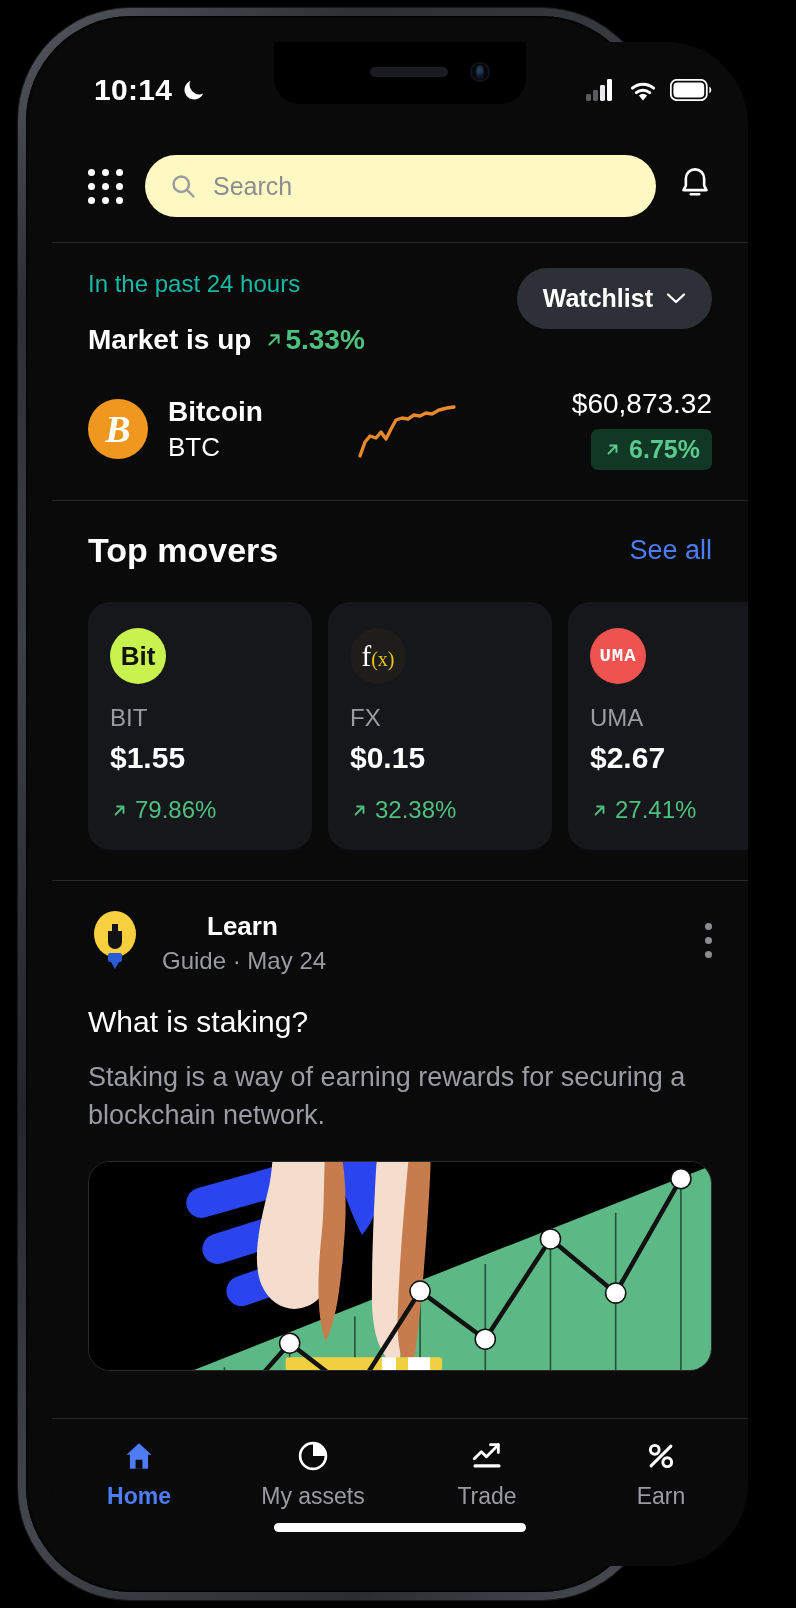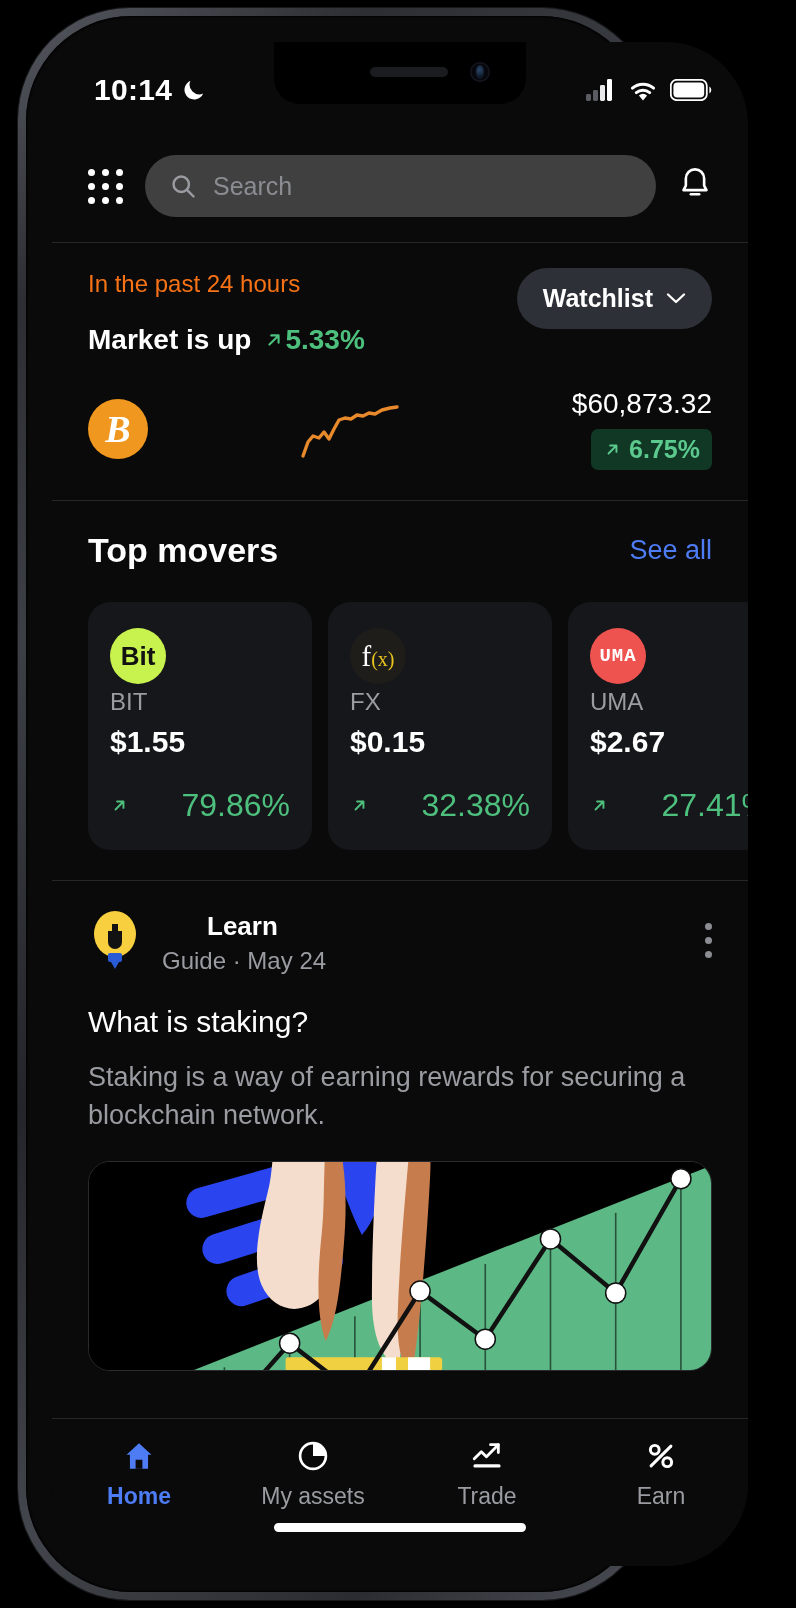--- a/index.html
+++ b/index.html
@@ -35,33 +35,33 @@
     display:flex; align-items:center; justify-content:space-between; padding:18px 36px 0 42px; }
   #status-left { display:flex; align-items:center; gap:9px; }
   #clock { color:#fff; font-size:30px; font-weight:700; letter-spacing:.3px; }
   #status-right { display:flex; align-items:center; gap:11px; }
 
   
   #app-header { position:absolute; top:88px; left:0; right:0; height:112px;
     display:flex; align-items:center; gap:22px; padding:0 36px; }
   #grid-icon { display:grid; grid-template-columns:repeat(3,7px); gap:7px; flex:0 0 auto; cursor:pointer; }
   #grid-icon i { width:7px; height:7px; border-radius:50%; background:#fff; display:block; }
-  #search-bar { flex:1; height:62px; border-radius:34px; background:#404040;
+  #search-bar { flex:1; height:62px; border-radius:34px; background:#fef9c3;
     display:flex; align-items:center; gap:16px; padding:0 24px; }
   #search-placeholder { color:#8b8d93; font-size:25px; }
   #bell-btn { flex:0 0 auto; cursor:pointer; }
 
   .divider { height:1px; background:#26272b; }
 
   #content { position:absolute; top:200px; left:0; right:0; bottom:0; overflow:hidden; }
 
   
   #market { padding:26px 36px 30px 36px; }
   #market-top { display:flex; justify-content:space-between; align-items:flex-start; }
-  #market-sub { color:#f97316; font-size:24px; line-height:1.3; }
+  #market-sub { color:#14b8a6; font-size:24px; line-height:1.3; }
   #market-head { display:flex; align-items:baseline; gap:12px; margin-top:25px; }
   #market-title { color:#fff; font-size:28px; font-weight:700; }
   .chg { color:#4ec07e; font-size:28px; font-weight:600; white-space:nowrap; }
   #watchlist-btn { background:#2d3036; color:#fff; font-size:25px; font-weight:600;
     border-radius:32px; padding:16px 26px; display:flex; align-items:center; gap:13px;
     cursor:pointer; border:none; font-family:inherit; }
 
   #coin-row { display:flex; align-items:center; margin-top:32px; cursor:pointer; }
   #coin-logo { width:60px; height:60px; border-radius:50%; background:#f0971f;
     display:flex; align-items:center; justify-content:center; flex:0 0 auto; }
@@ -81,21 +81,21 @@
   #movers-head { display:flex; justify-content:space-between; align-items:center; }
   #movers-title { color:#fff; font-size:34px; font-weight:700; }
   #see-all { color:#4d7cf5; font-size:27px; font-weight:500; cursor:pointer; }
   #movers-track { display:flex; gap:16px; margin-top:32px; }
   .mover-card { flex:0 0 224px; height:248px; background:#16171b; border-radius:22px;
     padding:26px 22px; display:flex; flex-direction:column; cursor:pointer; }
   .mover-logo { width:56px; height:56px; border-radius:50%; display:flex;
     align-items:center; justify-content:center; flex:0 0 auto; }
   .mover-sym { color:#9a9ca2; font-size:24px; margin-top:auto; }
   .mover-price { color:#fff; font-size:30px; font-weight:700; margin-top:9px; }
-  .mover-chg { color:#4ec07e; font-size:32px; margin-top:28px; display:flex; align-items:center; gap:6px;justify-content:space-between; }
+  .mover-chg { color:#4ec07e; font-size:24px; margin-top:21px; display:flex; align-items:center; gap:6px; }
 
   
   #learn { padding:30px 36px 0 36px; }
   #learn-top { display:flex; align-items:flex-start; }
   #bulb { width:54px; height:62px; position:relative; flex:0 0 auto; }
   #learn-meta { margin-left:20px; flex:1; }
   #learn-label { color:#fff; font-size:26px; font-weight:700;margin-left:45px; }
   #learn-sub { color:#9a9ca2; font-size:24px; margin-top:5px; }
   #kebab { width:8px; display:flex; flex-direction:column; gap:7px; align-items:center;
     padding-top:12px; cursor:pointer; flex:0 0 auto; }
@@ -207,20 +207,24 @@
               <svg width="20" height="13" viewBox="0 0 20 13">
                 <path d="M2 2.5L10 10 18 2.5" stroke="#fff" stroke-width="2.3" fill="none" stroke-linecap="round" stroke-linejoin="round"></path>
               </svg>
             </button>
           </div>
 
           <div id="coin-row">
             <div id="coin-logo">
               <span>B</span>
             </div>
+            <div id="coin-names">
+              <div id="coin-name">Bitcoin</div>
+              <div id="coin-sym">BTC</div>
+            </div>
             <div id="coin-spark">
               <svg width="120" height="62" viewBox="0 0 120 62">
                 <polyline points="3,58 8,44 13,38 19,40 24,34 29,41 34,31 39,22 45,20 51,21 57,17 63,18 69,15 75,16 82,12 90,10 97,9" fill="none" stroke="#e8892b" stroke-width="3.4" stroke-linecap="round" stroke-linejoin="round"></polyline>
               </svg>
             </div>
             <div id="coin-right">
               <div id="coin-price">$60,873.32</div>
               <div id="coin-badge">
                 <svg width="19" height="19" viewBox="0 0 24 24">
                   <path d="M7 17L17 7M9 7h8v8" stroke="#5cc98e" stroke-width="2.4" fill="none" stroke-linecap="round" stroke-linejoin="round"></path>

